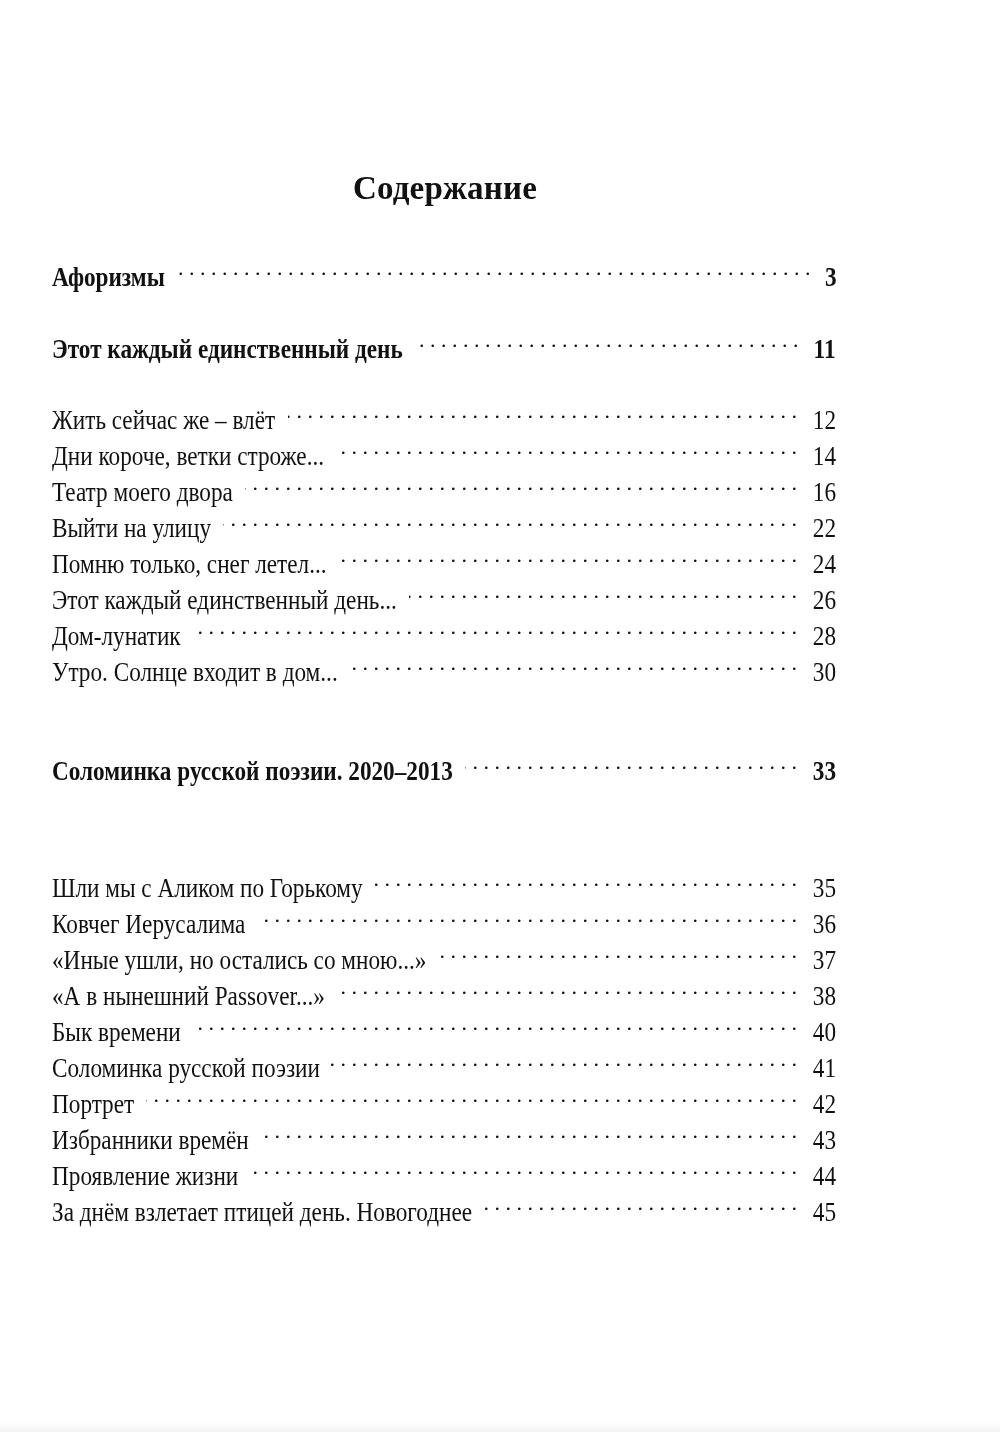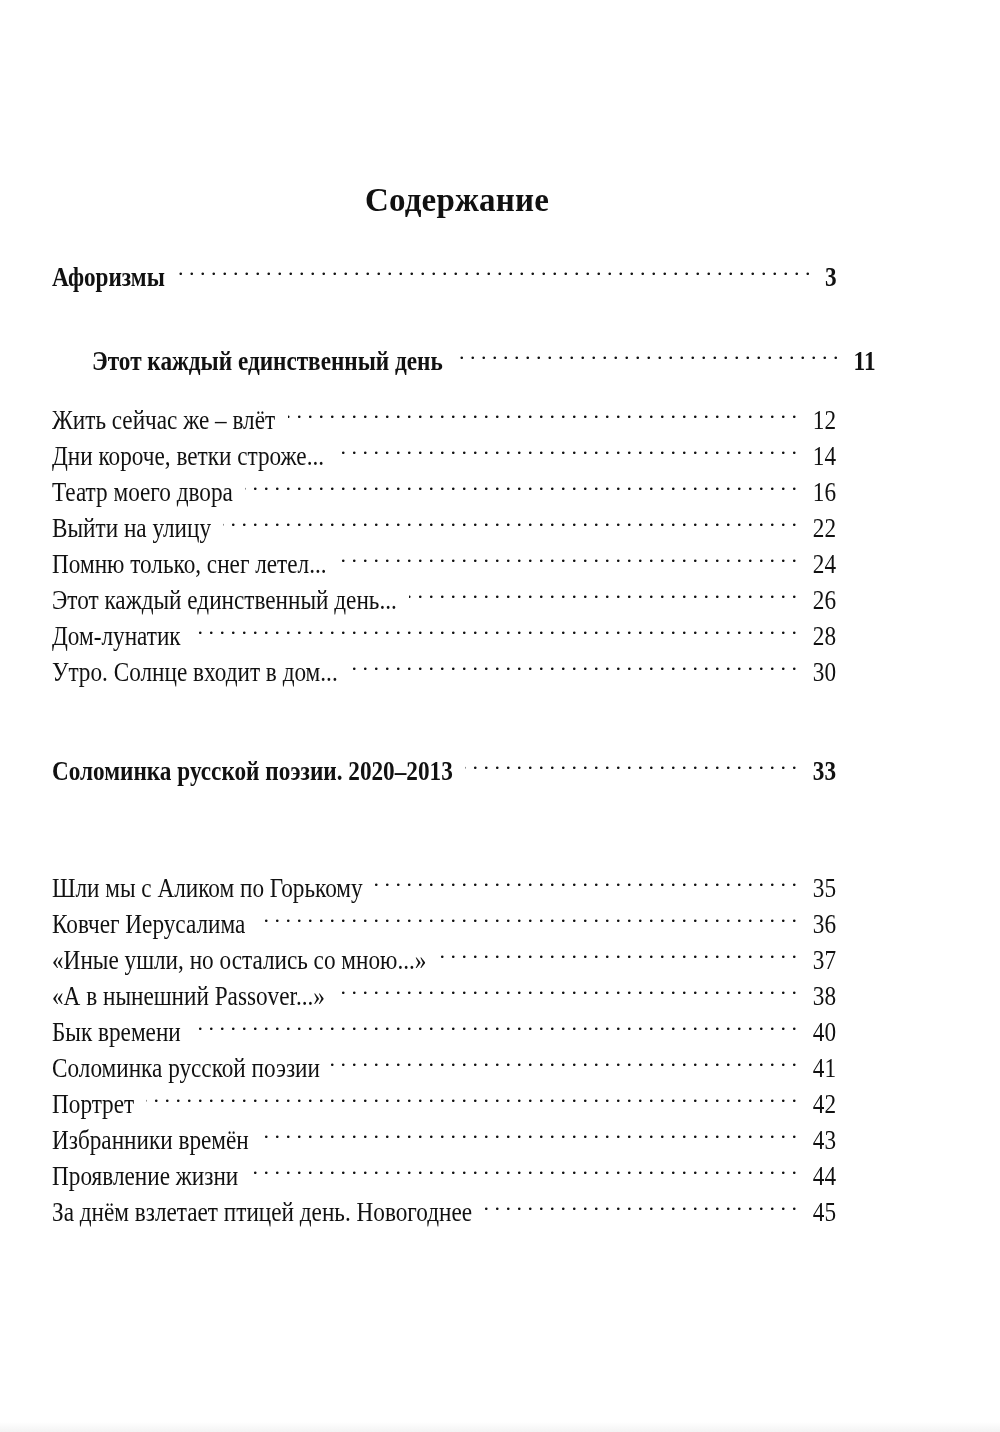--- a/index.html
+++ b/index.html
@@ -52,31 +52,31 @@
     font-size: 22px;
   }
   .row .p { flex: 0 0 auto; text-align: right; transform: scaleX(0.86); transform-origin: right center; display: inline-block; padding-left: 2px; }
   .row.section { font-weight: bold; font-size: 27px; }
   .row.section .leader::before { font-weight: normal; }
 </style>
 </head>
 <body>
 
 <div class="page">
-  <h1 class="title" style="margin:12px;">Содержание</h1>
+  <h1 class="title" style="margin:0;">Содержание</h1>
 
   <div class="toc" style="top:250px;">
     <div class="row section">
       <span class="t" style="margin-right: -14.1922px;">Афоризмы</span>
       <span class="leader"></span>
       <span class="p">3</span>
     </div>
   </div>
 
-  <div class="toc" style="top:334px;margin-left:40px;">
+  <div class="toc" style="top:322px;">
     <div class="row section">
       <span class="t" style="margin-right: -53.2544px;">Этот каждый единственный день</span>
       <span class="leader"></span>
       <span class="p">11</span>
     </div>
   </div>
   <div class="toc" style="top:393px;">
     <div class="row">
         <span class="t" style="margin-right: -31.8434px;">Жить сейчас же – влёт</span>
         <span class="leader"></span>

